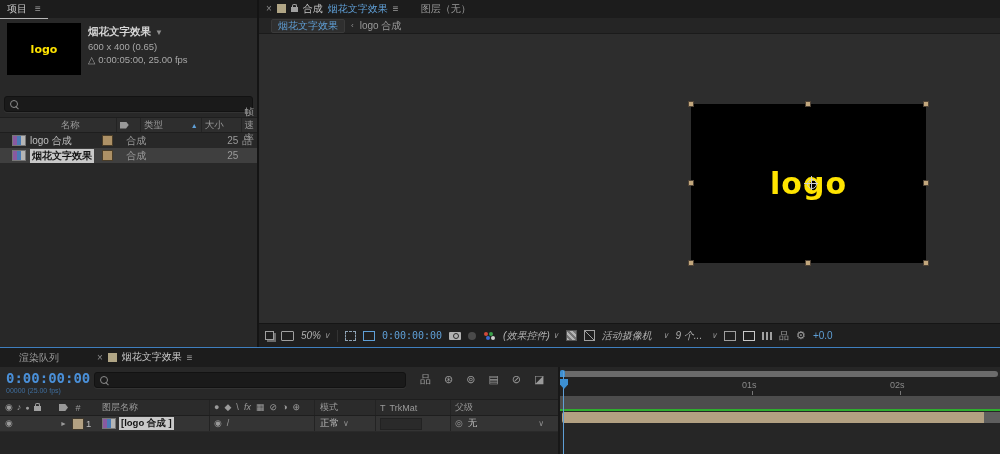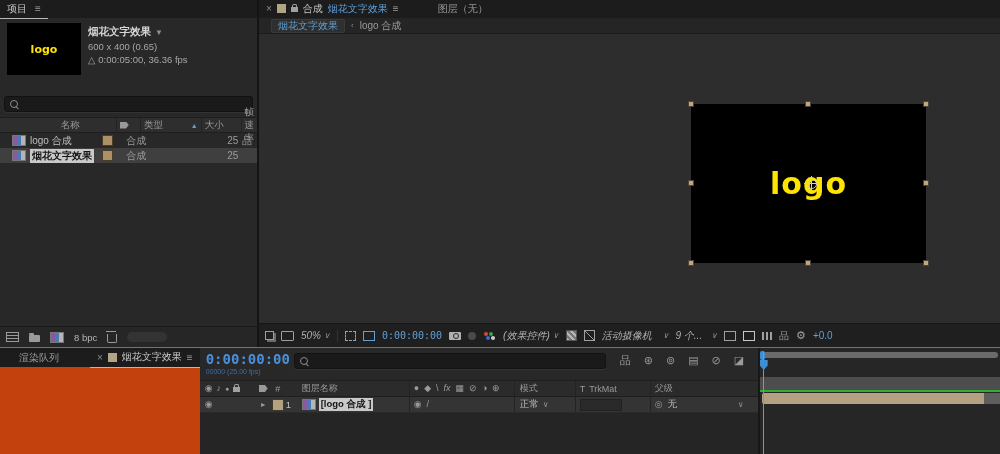--- a/index.html
+++ b/index.html
@@ -73,21 +73,21 @@
   .canvas{flex:1;position:relative;background:#2d2d2d;}
   .comp{position:absolute;left:432px;top:70px;width:235px;height:159px;background:#000;}
   .comp-text{position:absolute;left:50%;top:50%;transform:translate(-50%,-52%);color:#ffe400;font-weight:bold;font-size:30px;letter-spacing:1px;font-family:"DejaVu Sans",sans-serif;}
   .h{position:absolute;width:6px;height:6px;background:#c2a77d;border:1px solid #4f4336;box-sizing:border-box;}
   .anchor-icon{position:absolute;left:116px;top:75px;width:8px;height:8px;border:1px solid #cfcfcf;border-radius:50%;}
   .anchor-icon::before{content:"";position:absolute;left:-4px;top:3px;width:14px;height:1px;background:#cfcfcf;}
   .anchor-icon::after{content:"";position:absolute;left:3px;top:-4px;width:1px;height:14px;background:#cfcfcf;}
   .vtoolbar{height:23px;background:#1f1f1f;border-top:1px solid #151515;display:flex;align-items:center;gap:7px;padding:0 6px;font-size:10px;color:#b0b0b0;flex-shrink:0;white-space:nowrap;overflow:hidden;}
   .titem{display:flex;align-items:center;gap:3px;font-style:italic;}
   
-  .timeline{height:107px;border-top:1px solid #3f7fbf;background:#c2410c;display:flex;flex-direction:row;}
+  .timeline{height:107px;border-top:1px solid #3f7fbf;background:#fdba74;display:flex;flex-direction:column;}
   .tl-tabbar{height:19px;background:#1c1c1c;display:flex;align-items:center;padding-left:4px;}
   .tl-body{flex:1;display:flex;position:relative;min-height:0;}
   .tl-left{width:558px;display:flex;flex-direction:column;border-right:2px solid #181818;flex-shrink:0;background:#282828;}
   .tl-toolbar{height:29px;display:flex;align-items:flex-start;padding-top:3px;}
   .tc-block{width:88px;padding-left:6px;}
   .tc-main{color:#4a90d9;font-weight:bold;font-size:14px;font-family:"DejaVu Sans Mono",monospace;letter-spacing:0;}
   .tc-sub{color:#3f6e9e;font-size:7px;margin-top:1px;}
   .tl-search{width:300px;margin-top:2px;}
   .tl-tools{display:flex;align-items:center;gap:13px;margin-left:14px;margin-top:4px;}
   .tl-tools .glyph-icon{font-size:11px;}
@@ -138,21 +138,21 @@
           <span class="thumb-text">logo</span>
         </div>
         <div class="proj-meta">
           <div class="proj-title">
             <span>烟花文字效果</span>
             <span class="chev">▼</span>
           </div>
           <div class="proj-line">600 x 400 (0.65)</div>
           <div class="proj-line">
             <span>△</span>
-            <span>0:00:05:00, 36.36 fps</span>
+            <span>0:00:05:00, 25.00 fps</span>
           </div>
         </div>
       </div>
 
       <div class="searchbox proj-search">
         <span class="search-icon"></span>
       </div>
 
       <div class="proj-cols">
         <div class="pc" style="width:98px;padding-left:28px;">
@@ -193,41 +193,33 @@
           <span class="name-chip">烟花文字效果</span>
         </div>
         <div class="pc" style="width:20px;border:none;">
             <span class="chip"></span>
           </div>
         <div class="pc" style="width:62px;border:none;color:#9a9a9a;">合成</div>
         <div class="pc" style="width:38px;border:none;"></div>
         <div class="pc" style="width:30px;border:none;color:#9a9a9a;">25</div>
       </div>
 
-      <div class="proj-bottom">
-        <span class="footage-icon"></span>
-        <span class="folder-icon"></span>
-        <span class="comp-mini"></span>
-        <span class="bpc">8 bpc</span>
-        <span class="trash-icon"></span>
-        <span class="pill"></span>
-      </div>
     </div>
 
     <div class="viewer">
       <div class="tabbar">
         <div class="tab active" style="gap:5px;">
           <span class="close-glyph">×</span>
           <span class="panel-sq"></span>
           <span class="mini-lock"></span>
           <span>合成</span>
           <span class="blue">烟花文字效果</span>
           <span class="menu-glyph">≡</span>
         </div>
-        <div class="tab" style="margin-left:25px;">
+        <div class="tab" style="margin-left:8px;">
           <span>图层（无）</span>
         </div>
       </div>
 
       <div class="crumbbar">
         <span class="crumb-cur">烟花文字效果</span>
         <span class="chev">‹</span>
         <span class="crumb-parent">logo 合成</span>
       </div>
 
@@ -388,20 +380,26 @@
             <span class="chev" style="margin-right:14px;">∨</span>
           </div>
         </div>
 
         <div class="tl-empty"></div>
       </div>
 
       <div class="tl-right">
         <div class="navbar"></div>
         <span class="nav-h"></span>
+        <div class="ruler">
+          <span class="rlabel" style="left:182px;">01s</span>
+          <span class="rtick" style="left:192px;"></span>
+          <span class="rlabel" style="left:330px;">02s</span>
+          <span class="rtick" style="left:340px;"></span>
+        </div>
         <div class="workarea"></div>
         <div class="cacheline"></div>
         <div class="layerbar"></div>
         <div class="playhead-line"></div>
         <span class="ph-head"></span>
       </div>
     </div>
   </div>
 </div>
 

